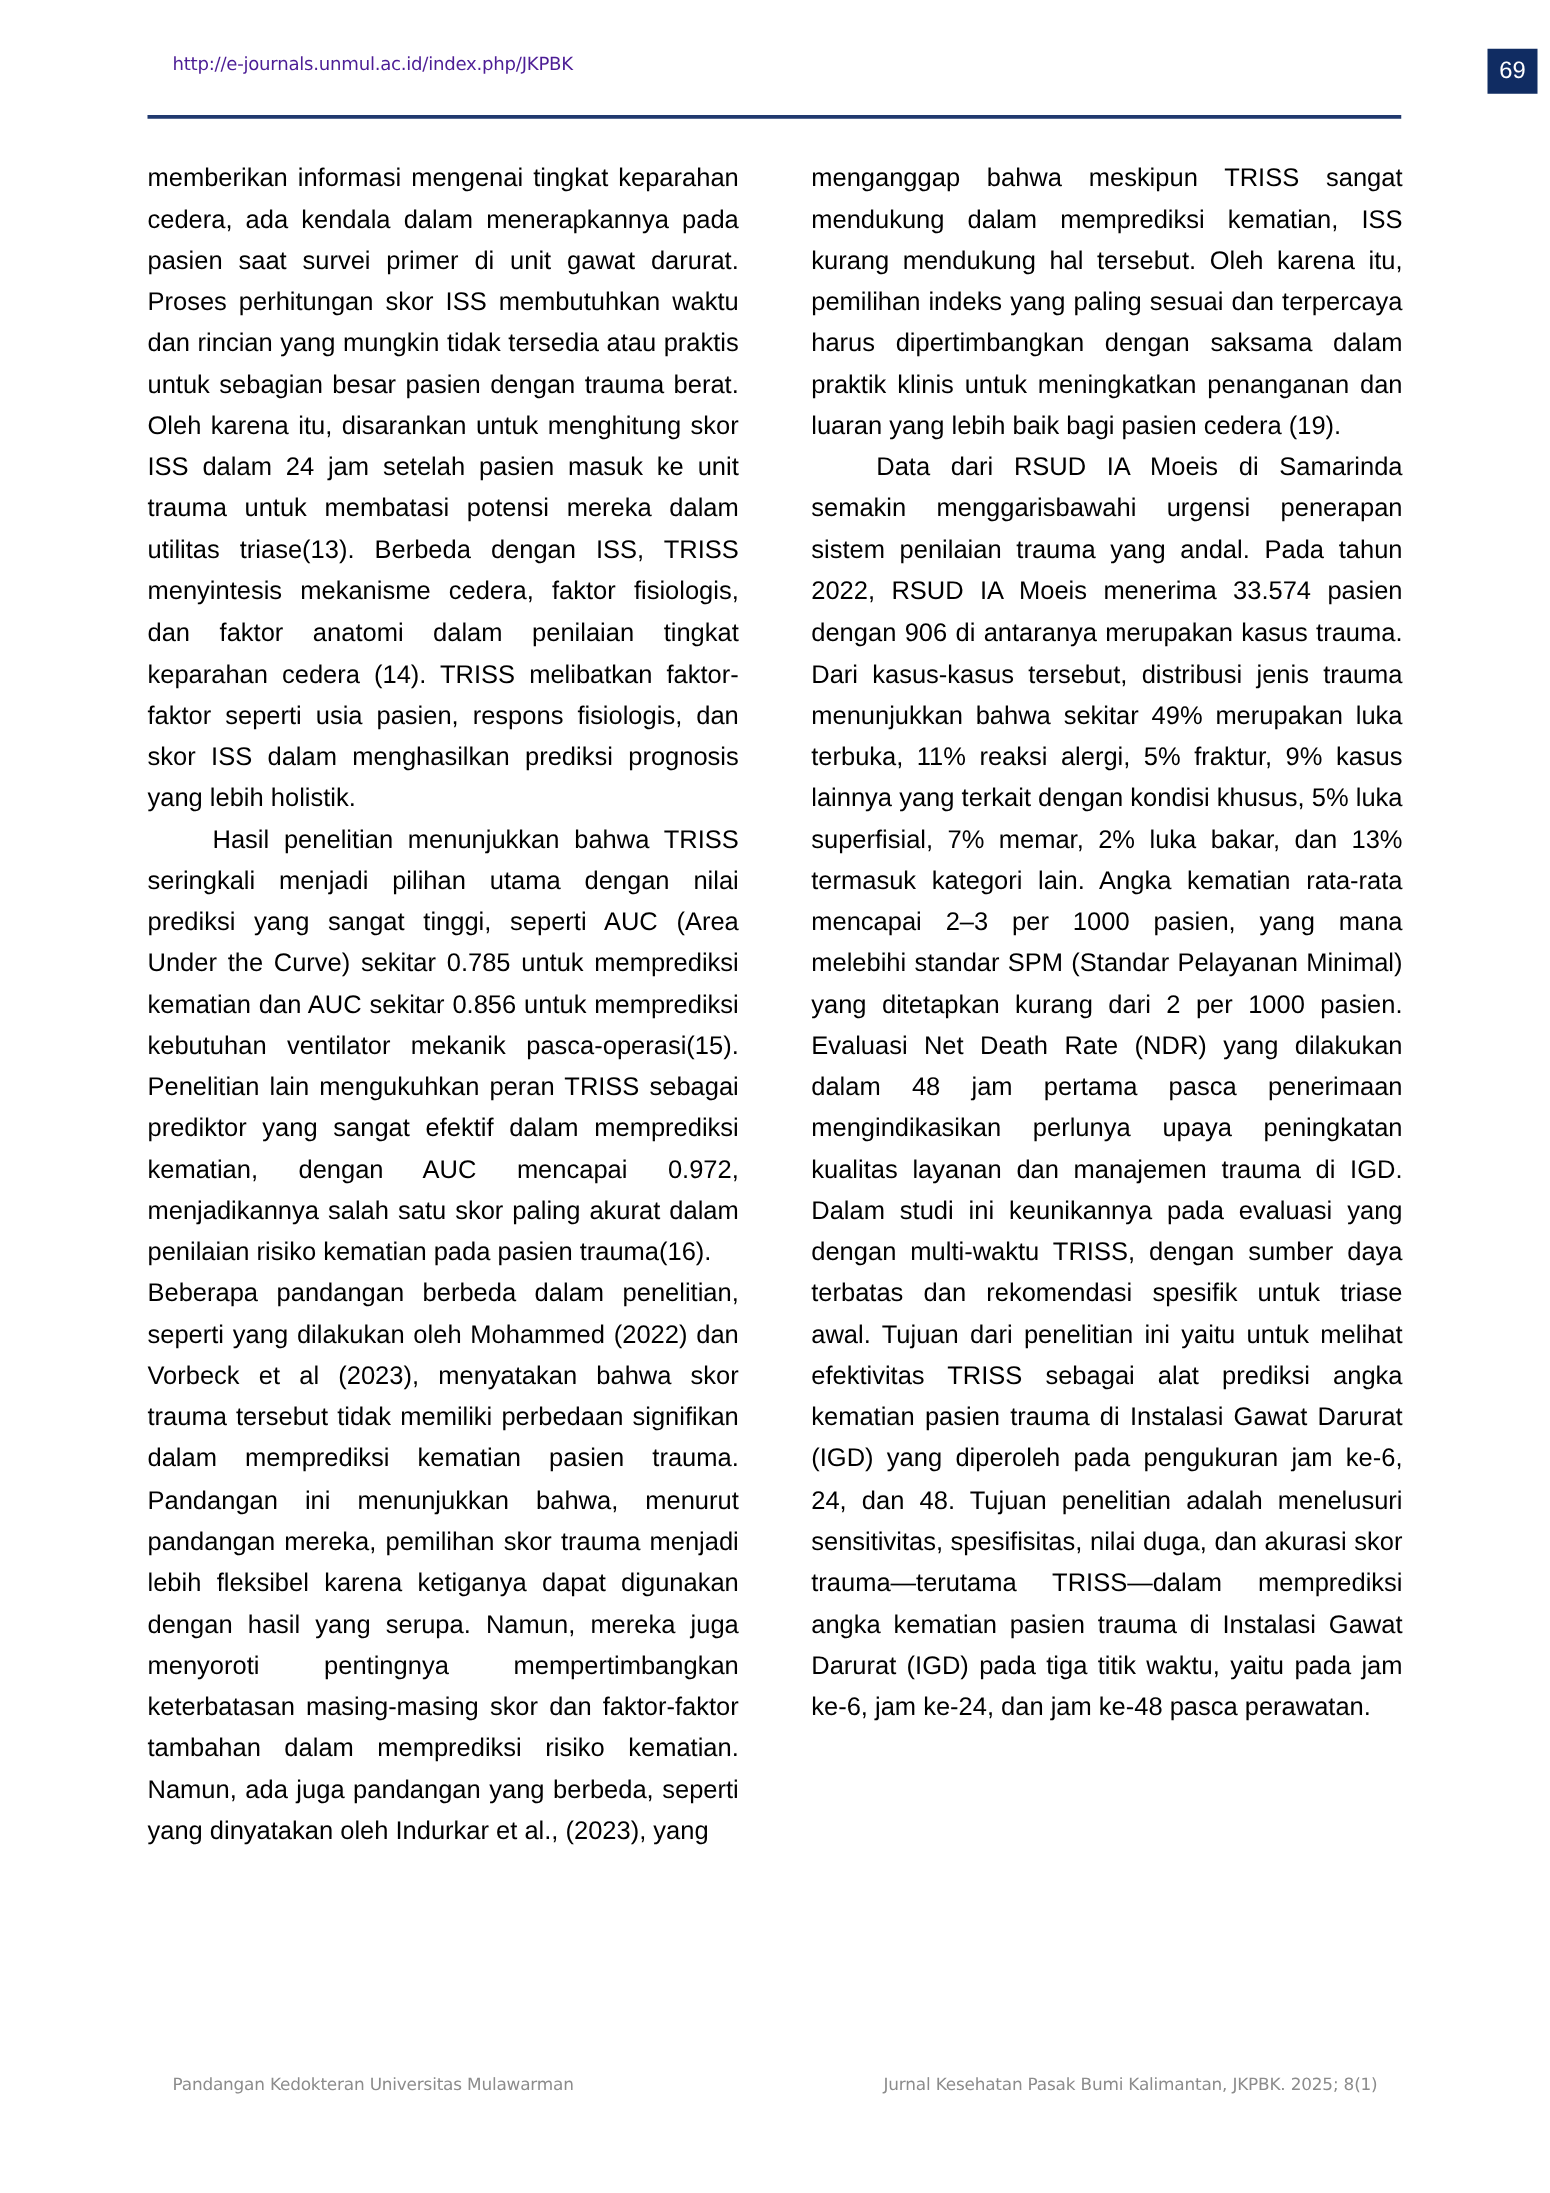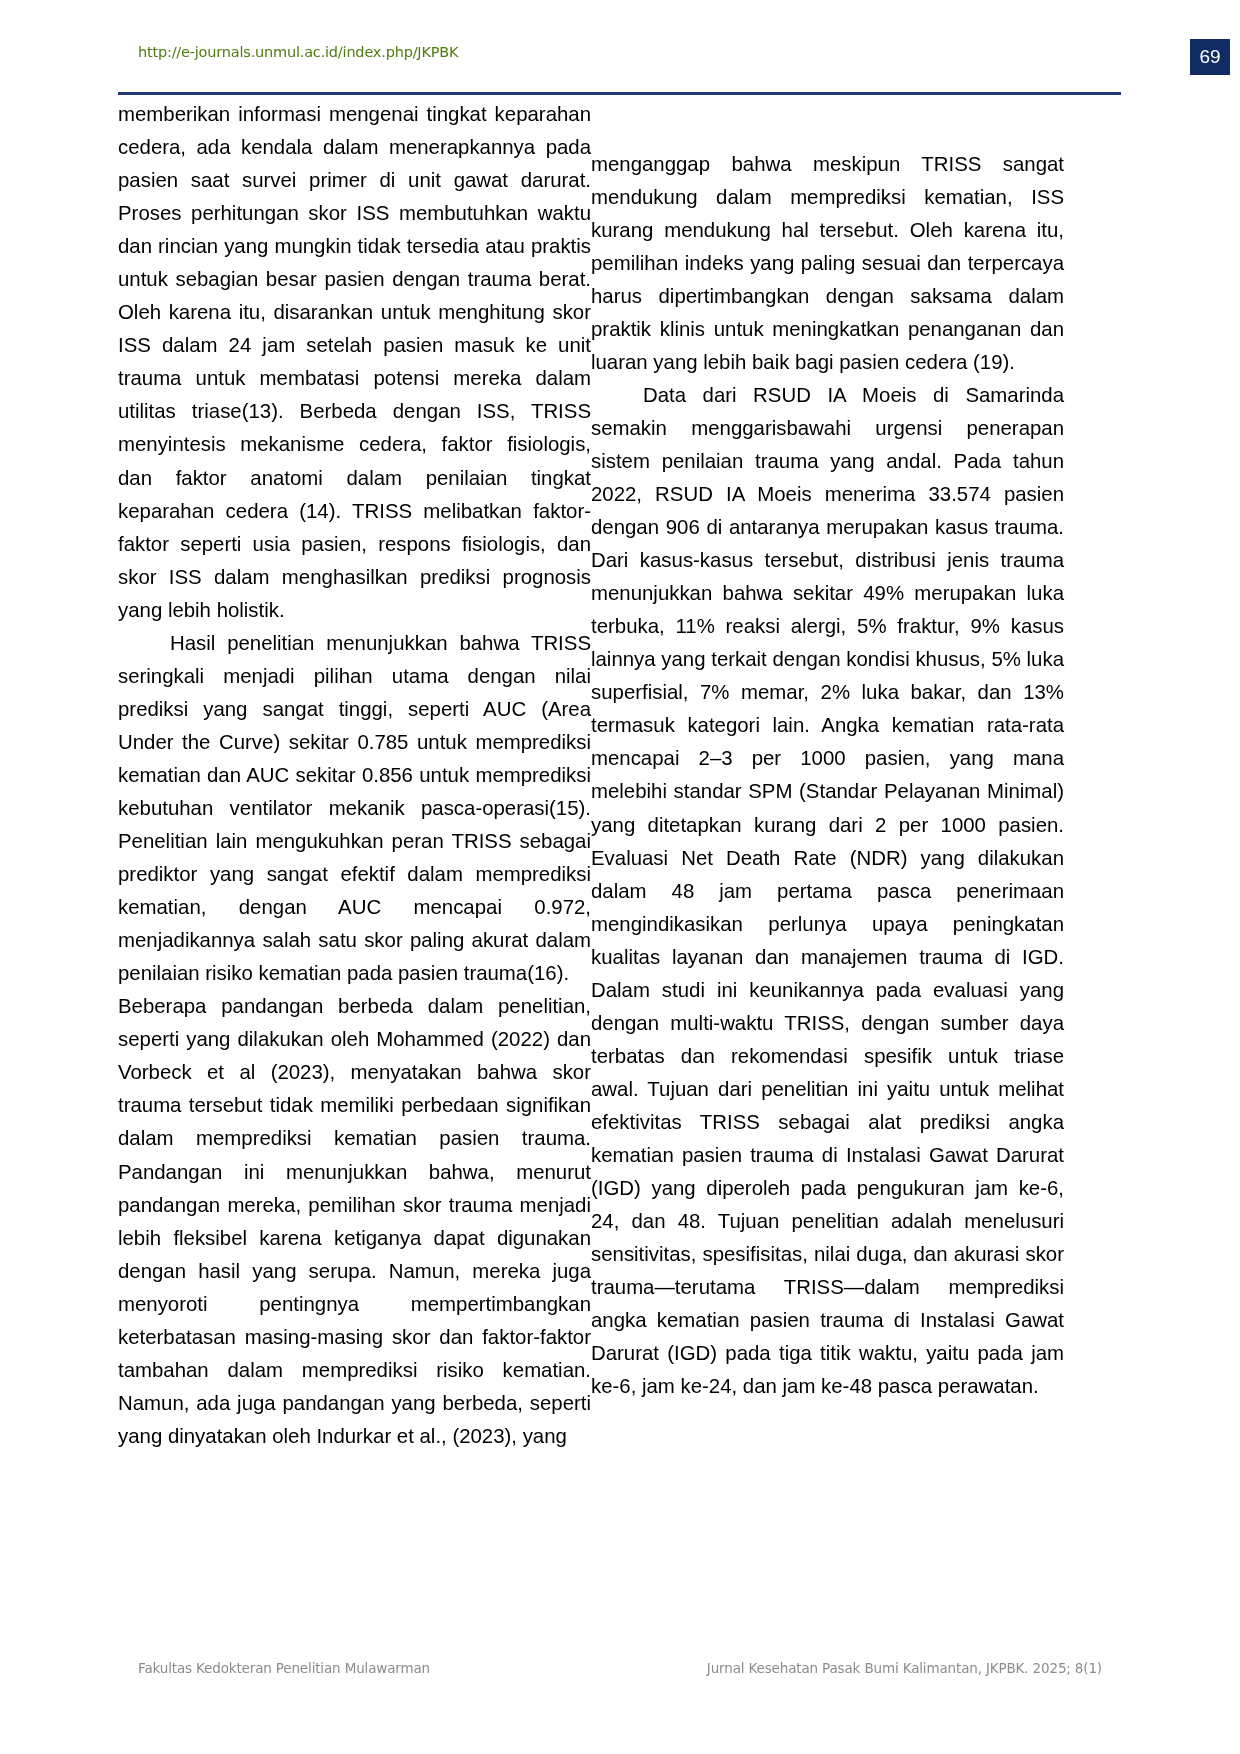--- a/index.html
+++ b/index.html
@@ -28,21 +28,21 @@
   .header {
     position: absolute;
     left: 138px;
     top: 40px;
     width: 964px;
   }
   .header-lines {
     font-family: "DejaVu Sans", sans-serif;
     font-size: 14.5px;
     line-height: 24px;
-    color: #4d7c0f;
+    color: #4c1d95;
     letter-spacing: -0.2px;
   }
   .header-line { white-space: nowrap; }
 
   .page-badge {
     position: absolute;
     left: 1143px;
     top: 39px;
     width: 40px;
     height: 36px;
@@ -63,24 +63,24 @@
     top: 92px;
     width: 1003px;
     height: 3px;
     background: #20396e;
   }
 
   
   .content {
     position: absolute;
     left: 118px;
-    top: 98px;
+    top: 127px;
     width: 1004px;
     display: flex;
-    align-items: center;
+    gap: 58px;
   }
   .col {
     width: 473px;
   }
   .col p {
     margin: 0;
     font-family: "Liberation Sans", sans-serif;
     font-size: 20.4px;
     line-height: 33.05px;
     text-align: justify;
@@ -132,17 +132,17 @@
     </div>
 
     <div class="col">
       <p>menganggap bahwa meskipun TRISS sangat mendukung dalam memprediksi kematian, ISS kurang mendukung hal tersebut. Oleh karena itu, pemilihan indeks yang paling sesuai dan terpercaya harus dipertimbangkan dengan saksama dalam praktik klinis untuk meningkatkan penanganan dan luaran yang lebih baik bagi pasien cedera (19).</p>
       <p class="indent">Data dari RSUD IA Moeis di Samarinda semakin menggarisbawahi urgensi penerapan sistem penilaian trauma yang andal. Pada tahun 2022, RSUD IA Moeis menerima 33.574 pasien dengan 906 di antaranya merupakan kasus trauma. Dari kasus-kasus tersebut, distribusi jenis trauma menunjukkan bahwa sekitar 49% merupakan luka terbuka, 11% reaksi alergi, 5% fraktur, 9% kasus lainnya yang terkait dengan kondisi khusus, 5% luka superfisial, 7% memar, 2% luka bakar, dan 13% termasuk kategori lain. Angka kematian rata-rata mencapai 2–3 per 1000 pasien, yang mana melebihi standar SPM (Standar Pelayanan Minimal) yang ditetapkan kurang dari 2 per 1000 pasien. Evaluasi Net Death Rate (NDR) yang dilakukan dalam 48 jam pertama pasca penerimaan mengindikasikan perlunya upaya peningkatan kualitas layanan dan manajemen trauma di IGD. Dalam studi ini keunikannya pada evaluasi yang dengan multi-waktu TRISS, dengan sumber daya terbatas dan rekomendasi spesifik untuk triase awal. Tujuan dari penelitian ini yaitu untuk melihat efektivitas TRISS sebagai alat prediksi angka kematian pasien trauma di Instalasi Gawat Darurat (IGD) yang diperoleh pada pengukuran jam ke-6, 24, dan 48. Tujuan penelitian adalah menelusuri sensitivitas, spesifisitas, nilai duga, dan akurasi skor trauma—terutama TRISS—dalam memprediksi angka kematian pasien trauma di Instalasi Gawat Darurat (IGD) pada tiga titik waktu, yaitu pada jam ke-6, jam ke-24, dan jam ke-48 pasca perawatan.</p>
     </div>
 
   </div>
 
   <div class="footer">
-    <div class="footer-left">Fakultas Kedokteran Penelitian Mulawarman</div>
+    <div class="footer-left">Pandangan Kedokteran Universitas Mulawarman</div>
     <div class="footer-right">Jurnal Kesehatan Pasak Bumi Kalimantan, JKPBK. 2025; 8(1)</div>
   </div>
 
 </div>
 
 </body></html>

